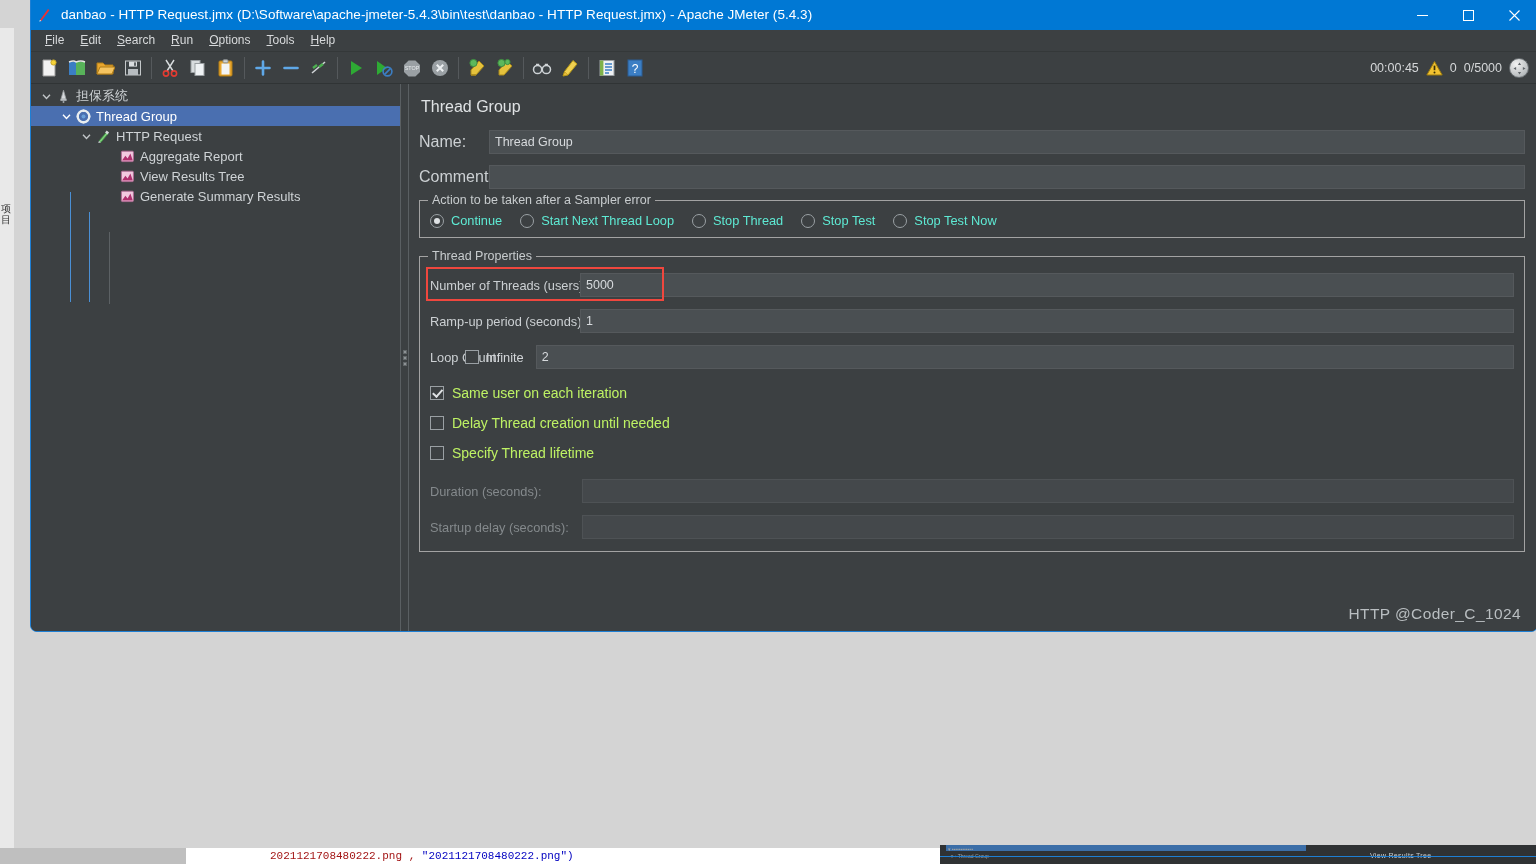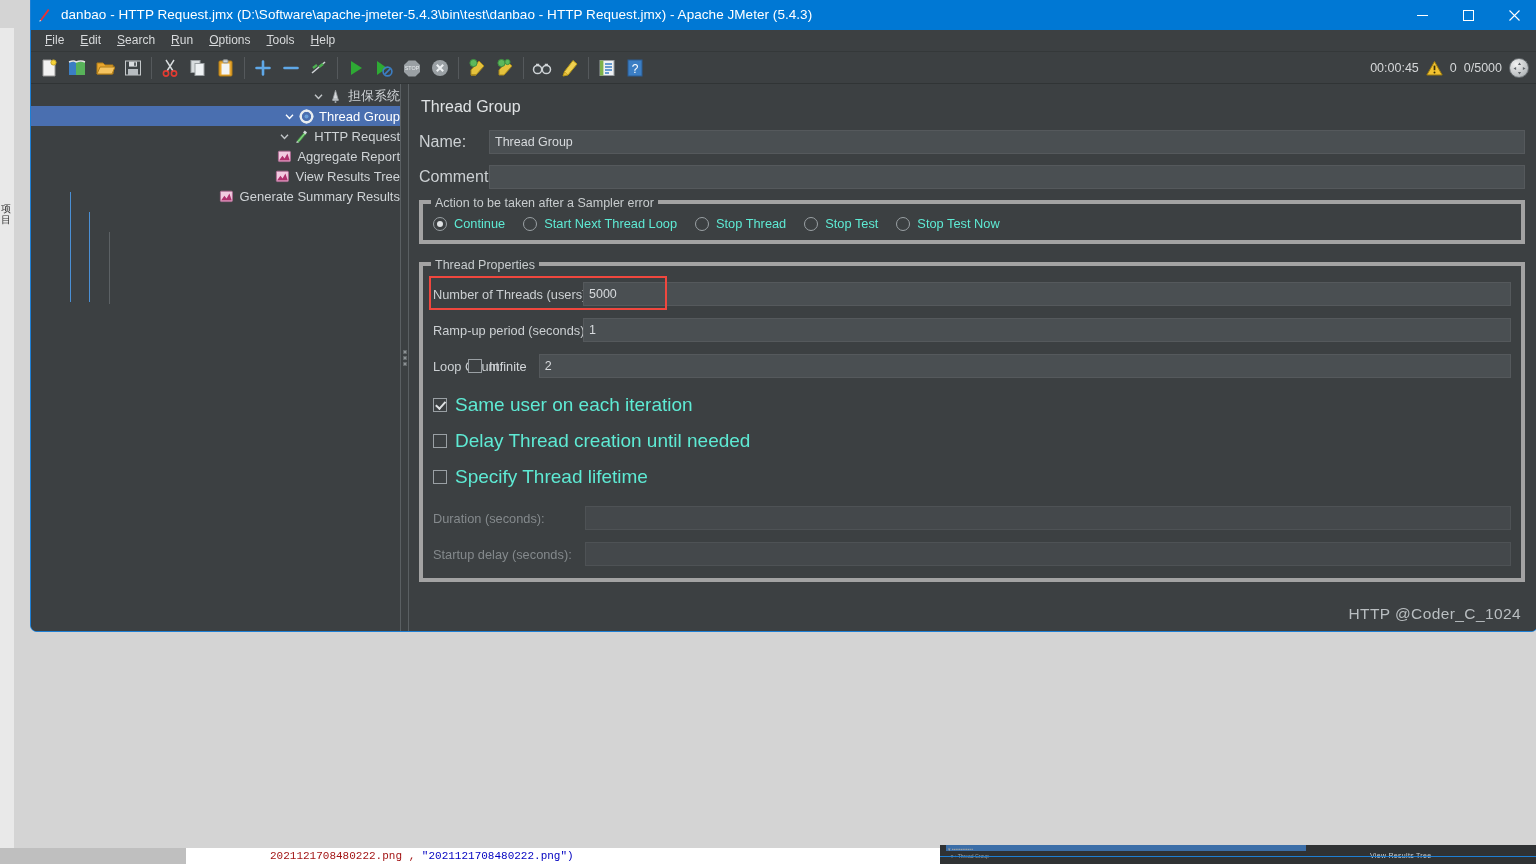--- a/index.html
+++ b/index.html
@@ -172,21 +172,20 @@
     overflow: hidden;
     position: relative;
   }
   .tree-row {
     height: 20px;
     display: flex; align-items: center;
     font-size: 13px;
     color: #cfd3d6;
     white-space: nowrap;
     position: relative;
-    justify-content: flex-end;
   }
   .tree-row.selected { background: #4a6fb0; color: #ffffff; }
   .twisty {
     width: 14px; height: 20px;
     display: flex; align-items: center; justify-content: center;
     flex: 0 0 14px;
   }
   .twisty svg { display: block; }
   .tree-icon {
     width: 20px; height: 20px; flex: 0 0 20px;
@@ -256,21 +255,21 @@
     font-family: "Liberation Sans", sans-serif;
     outline: none;
   }
   .text-input::placeholder { color: #8a8f92; }
   .text-input[disabled] {
     background: #44484b; color: #7e8386; border-color: #4e5255;
   }
 
   
   .groupbox {
-    border: 4px solid #a3a3a3;
+    border: 1px solid #a3a3a3;
     margin-top: 4px;
     padding: 14px 10px 10px 10px;
     position: relative;
   }
   .groupbox > .gb-title {
     position: absolute;
     top: -8px; left: 8px;
     background: #3c4042;
     padding: 0 4px;
     color: #c8ccce;
@@ -296,21 +295,21 @@
     flex: 0 0 14px;
   }
   .radio-opt.checked .radio-mark::after {
     content: ""; width: 6px; height: 6px; border-radius: 50%;
     background: #dfe2e4;
   }
 
   
   .check-opt {
     display: flex; align-items: center;
-    color: #5eead4; font-size: 19px;
+    color: #bef264; font-size: 14px;
     margin-bottom: 14px;
     white-space: nowrap;
   }
   .check-mark {
     width: 14px; height: 14px;
     border: 1px solid #9aa0a4;
     background: #3c4042;
     margin-right: 8px;
     display: flex; align-items: center; justify-content: center;
     flex: 0 0 14px;

